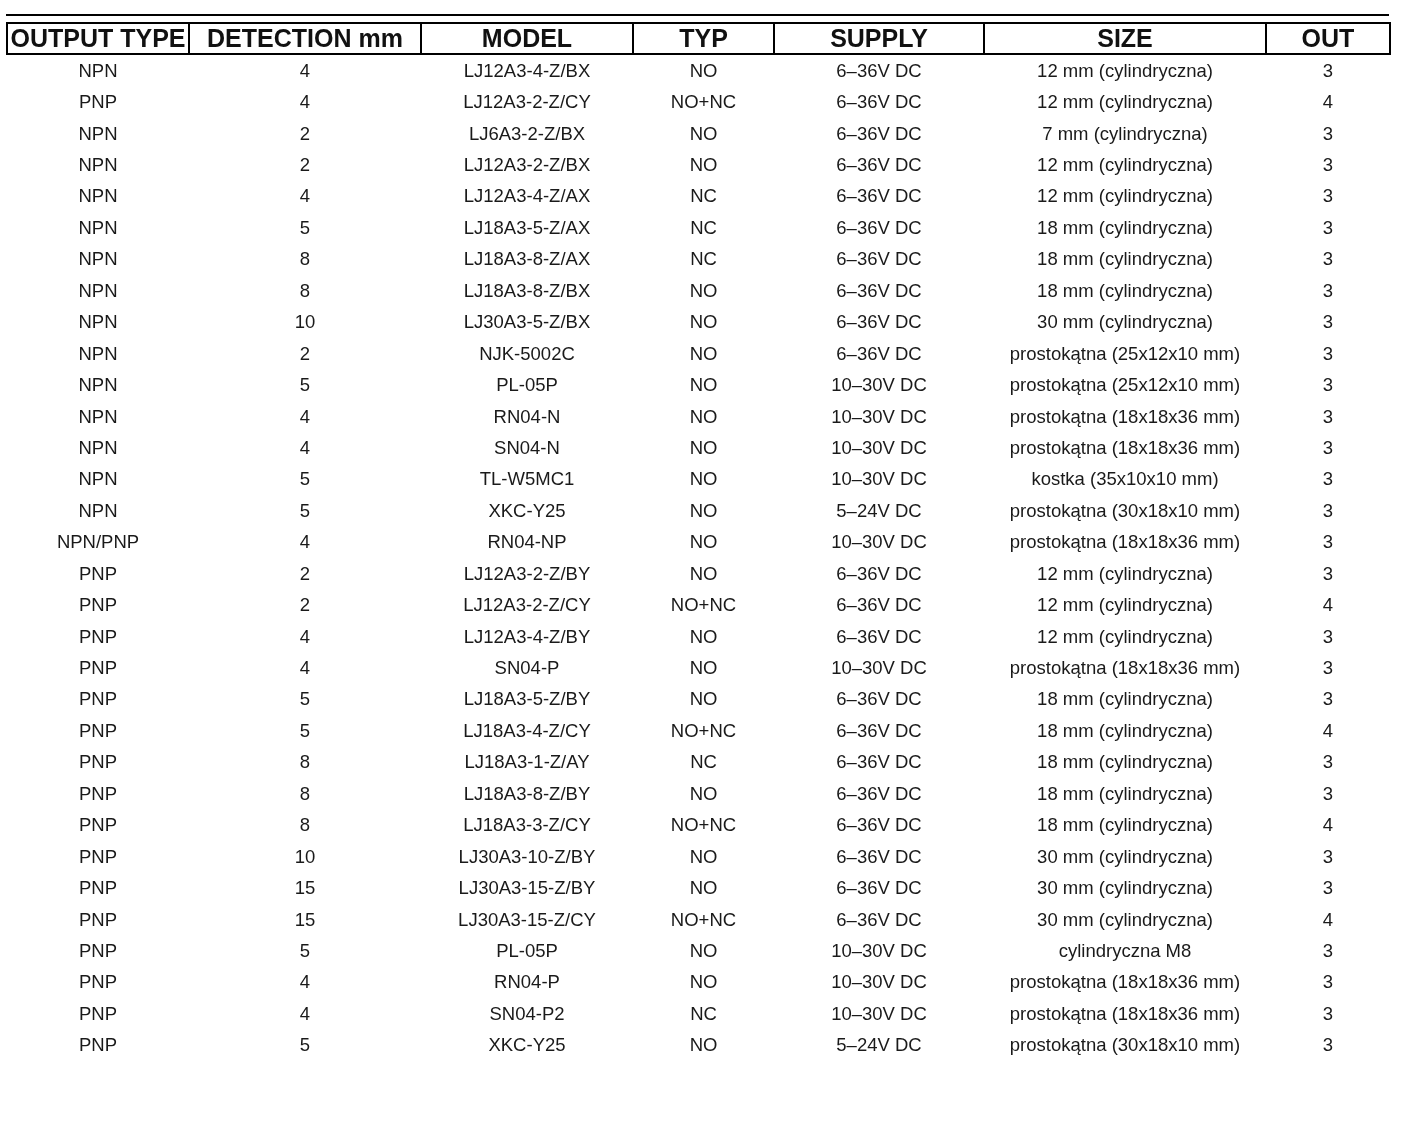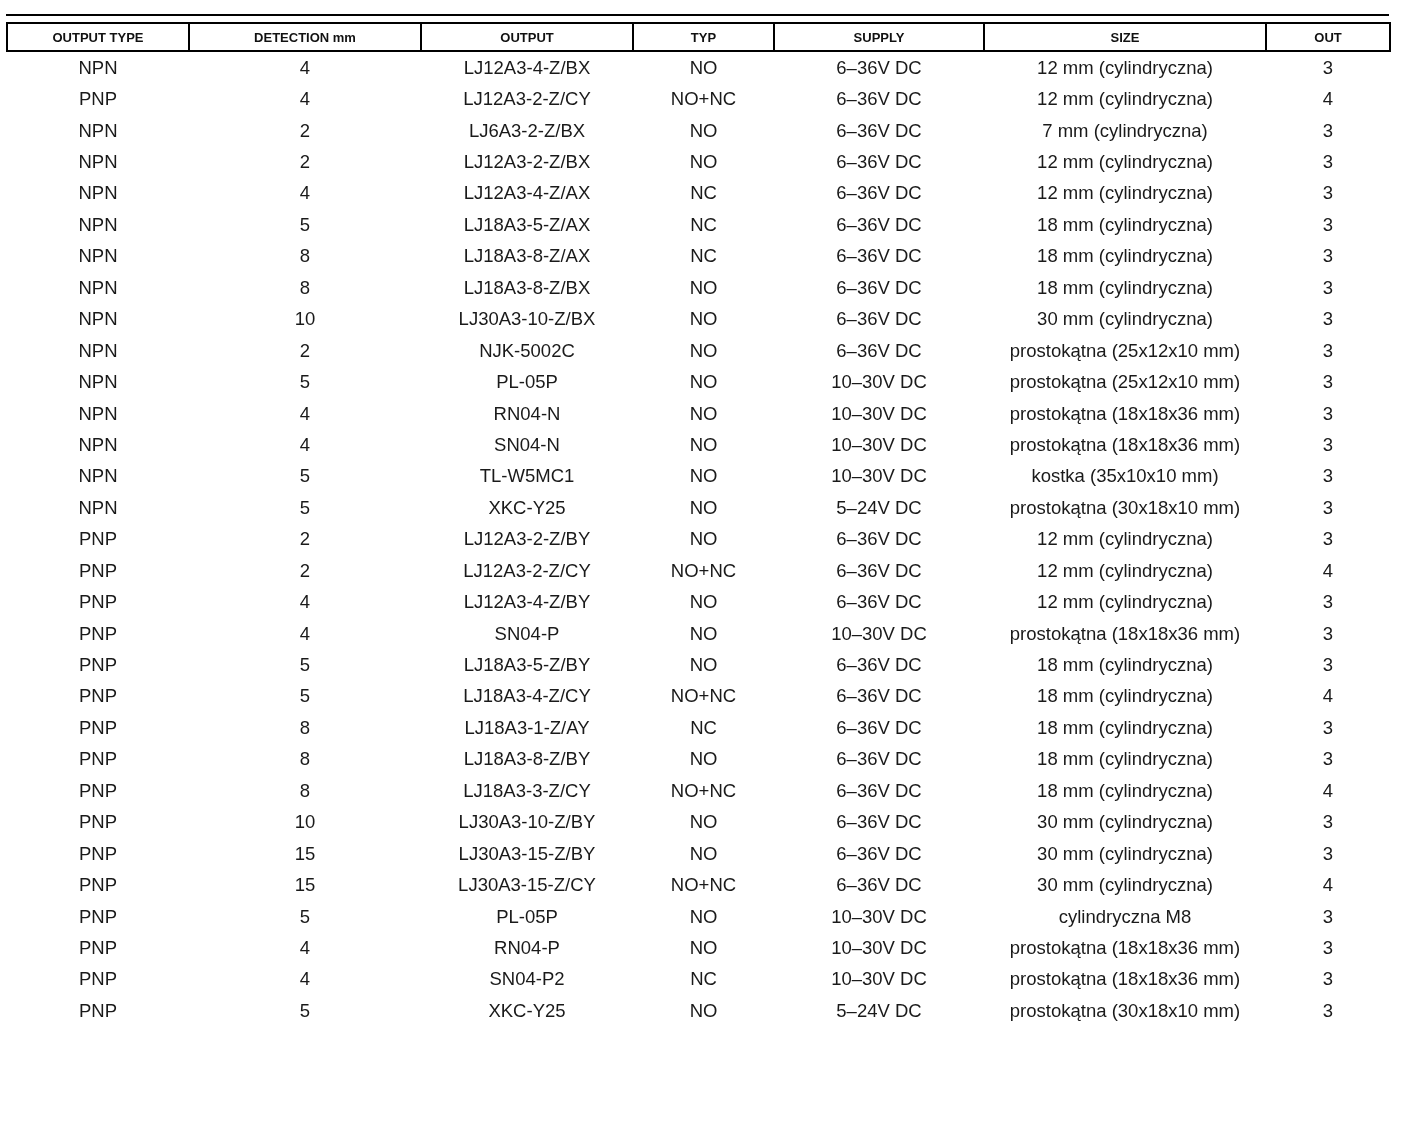--- a/index.html
+++ b/index.html
@@ -33,21 +33,21 @@
     left: 6px;
     top: 22px;
     width: 1383px;
     border-collapse: collapse;
     table-layout: fixed;
   }
   table.sensor-table th {
     border: 2px solid #000000;
     background: #ffffff;
     font-weight: bold;
-    font-size: 13px;
+    font-size: 25px;
     height: 26px;
     padding: 0 2px;
     text-align: center;
     vertical-align: middle;
     color: #111111;
     letter-spacing: 0px;
     white-space: nowrap;
     overflow: hidden;
   }
   table.sensor-table td {
@@ -74,21 +74,21 @@
       <col style="width:212px">
       <col style="width:141px">
       <col style="width:210px">
       <col style="width:282px">
       <col style="width:124px">
     </colgroup>
     <thead>
       <tr>
         <th>OUTPUT TYPE</th>
         <th>DETECTION mm</th>
-        <th>OUTPUT</th>
+        <th>MODEL</th>
         <th>TYP</th>
         <th>SUPPLY</th>
         <th>SIZE</th>
         <th>OUT</th>
       </tr>
     </thead>
     <tbody id="table-body">
         <tr>
           <td>NPN</td>
           <td>4</td>
@@ -157,21 +157,21 @@
           <td>8</td>
           <td>LJ18A3-8-Z/BX</td>
           <td>NO</td>
           <td>6–36V DC</td>
           <td>18 mm (cylindryczna)</td>
           <td>3</td>
         </tr>
         <tr>
           <td>NPN</td>
           <td>10</td>
-          <td>LJ30A3-10-Z/BX</td>
+          <td>LJ30A3-5-Z/BX</td>
           <td>NO</td>
           <td>6–36V DC</td>
           <td>30 mm (cylindryczna)</td>
           <td>3</td>
         </tr>
         <tr>
           <td>NPN</td>
           <td>2</td>
           <td>NJK-5002C</td>
           <td>NO</td>
@@ -215,20 +215,29 @@
           <td>kostka (35x10x10 mm)</td>
           <td>3</td>
         </tr>
         <tr>
           <td>NPN</td>
           <td>5</td>
           <td>XKC-Y25</td>
           <td>NO</td>
           <td>5–24V DC</td>
           <td>prostokątna (30x18x10 mm)</td>
+          <td>3</td>
+        </tr>
+        <tr>
+          <td>NPN/PNP</td>
+          <td>4</td>
+          <td>RN04-NP</td>
+          <td>NO</td>
+          <td>10–30V DC</td>
+          <td>prostokątna (18x18x36 mm)</td>
           <td>3</td>
         </tr>
         <tr>
           <td>PNP</td>
           <td>2</td>
           <td>LJ12A3-2-Z/BY</td>
           <td>NO</td>
           <td>6–36V DC</td>
           <td>12 mm (cylindryczna)</td>
           <td>3</td>

